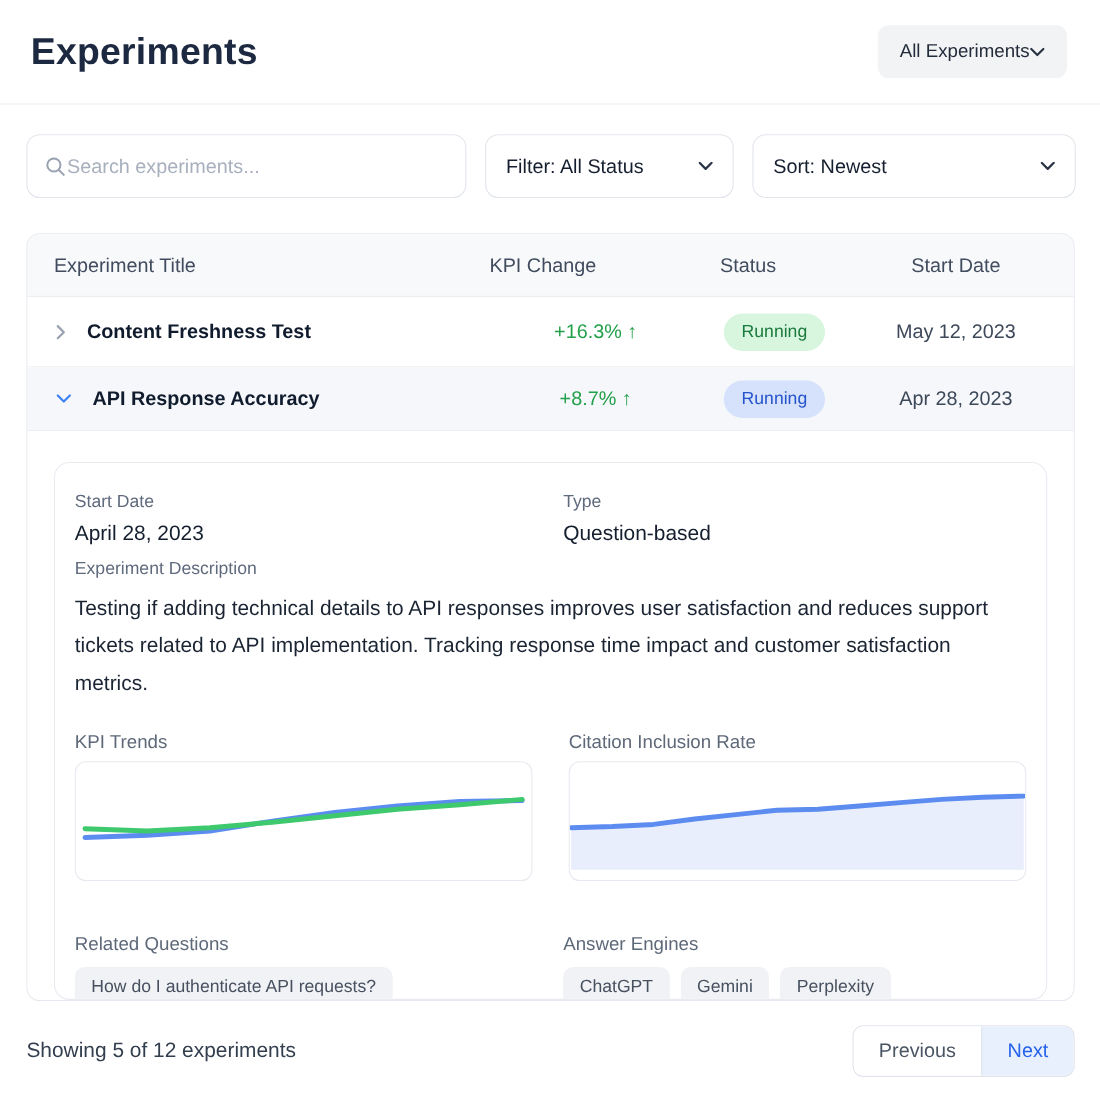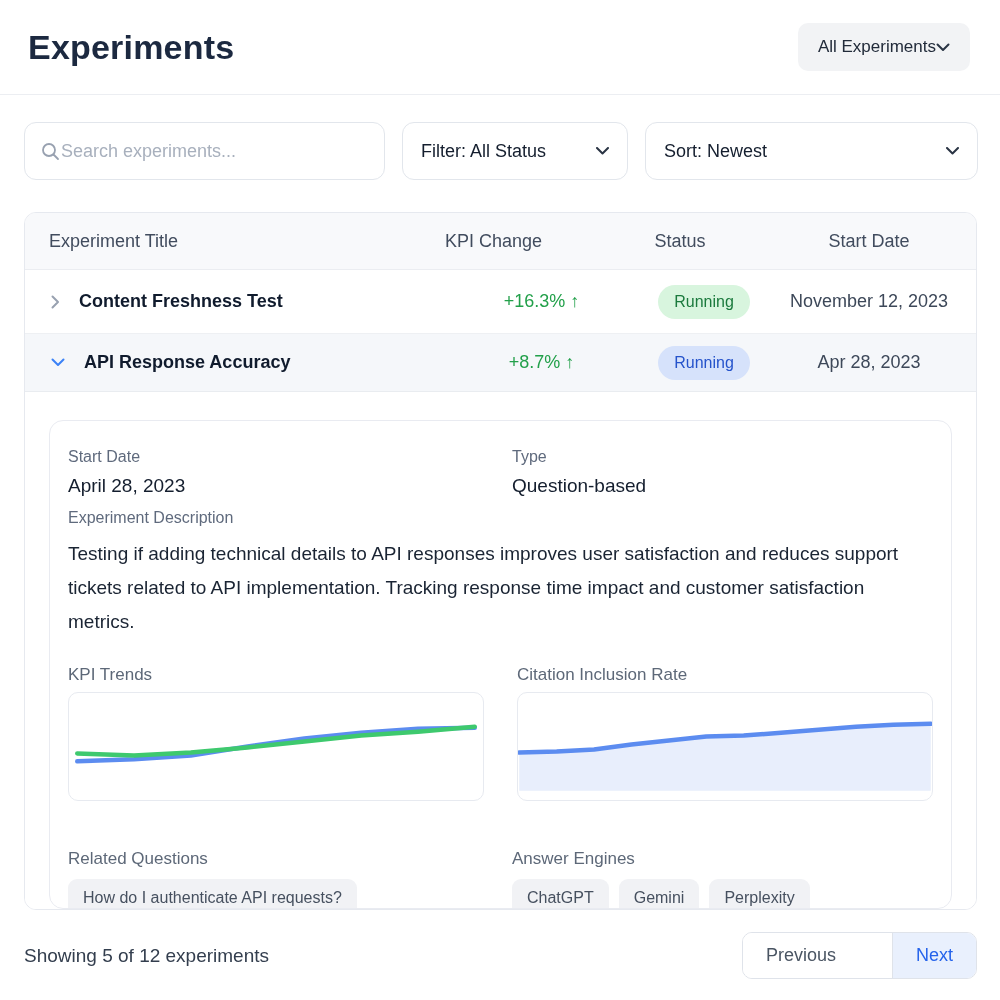--- a/index.html
+++ b/index.html
@@ -14,21 +14,21 @@
     padding:14px 20px; font-size:17px; color:#222b3a; font-family:inherit; cursor:pointer; }
 
   
   .controls { display:flex; gap:17px; margin:27px 22px 0 24px; height:58px; }
   .search-box { flex:1; display:flex; align-items:center; gap:1px; border:1px solid #e2e6ec; border-radius:12px; padding:0 16px; background:#fff; }
   .search-box input { border:none; outline:none; flex:1; font-size:18px; font-family:inherit; color:#1a2433; background:transparent; }
   .search-box input::placeholder { color:#a8b0bd; }
   .select-btn { display:flex; align-items:center; justify-content:space-between; border:1px solid #e2e6ec; border-radius:12px;
     padding:0 18px; background:#fff; font-size:18px; color:#141e2e; font-family:inherit; cursor:pointer; }
   .select-filter { width:226px; }
-  .select-sort { width:333px; }
+  .select-sort { width:294px; }
 
   
   .table-card { margin:32px 23px 0 24px; border:1px solid #e6e9ef; border-radius:12px; overflow:hidden; height:698px; background:#fff; }
   .t-grid { display:grid; grid-template-columns:1fr 165px 160px 170px; align-items:center; padding:0 22px 0 20px; }
   .t-head { height:57px; background:#f8f9fb; border-bottom:1px solid #ebedf1; color:#414c5e; font-size:18px;gap:24px; }
   .t-head .cell { text-align:center; }
   .t-head .cell.first { text-align:left; padding-left:4px; }
   .t-row { cursor:pointer; }
   .t-row.row-collapsed { height:64px; background:#fff; border-bottom:1px solid #eef0f3; }
   .t-row.row-expanded { height:58px; background:#f5f7fa; border-bottom:1px solid #e9ecf0; }
@@ -56,21 +56,21 @@
   .tag-label { font-size:17px; color:#5d6878; }
   .chips { margin-top:10px; display:flex; gap:10px; flex-wrap:nowrap; }
   .chip { display:inline-block; background:#f1f2f5; border-radius:9px; padding:10px 15px; font-size:16px; color:#46505f; white-space:nowrap; }
 
   
   .footer { margin:22px 23px 0 24px; display:flex; align-items:center; justify-content:space-between; }
   .footer-summary { font-size:19px; color:#333e4e; }
   .pager { display:flex; border:1px solid #dfe3ea; border-radius:10px; overflow:hidden; }
   .pager button { font-family:inherit; font-size:18px; padding:12px 23px; border:none; cursor:pointer; }
   .btn-prev { background:#ffffff; color:#4a5563; }
-  .btn-next { background:var(--next-btn-bg,#e9f0fd); color:var(--link-blue,#2563eb); border-left:1px solid #dfe3ea !important;margin-left:33px; }
+  .btn-next { background:var(--next-btn-bg,#e9f0fd); color:var(--link-blue,#2563eb); border-left:1px solid #dfe3ea !important; }
 
   .icon { flex:none; display:inline-flex; }
 </style>
 </head>
 <body>
 
 <div class="page">
 
   <div class="app-header">
     <div class="app-title">Experiments</div>
@@ -125,21 +125,21 @@
       <div class="title-cell">
         <span class="icon">
           <svg width="9" height="14" viewBox="0 0 9 14">
               <path d="M1.5 1.5 L7 7 L1.5 12.5" stroke="#98a1b0" stroke-width="2" fill="none" stroke-linecap="round" stroke-linejoin="round"></path>
             </svg>
         </span>
         <span>Content Freshness Test</span>
       </div>
       <div class="kpi-cell">+16.3% ↑</div>
       <div class="status-cell"><span class="badge badge--green">Running</span></div>
-      <div class="date-cell">November 12, 2023</div>
+      <div class="date-cell">May 12, 2023</div>
     </div>
 
     <div class="t-grid t-row row-expanded">
       <div class="title-cell">
         <span class="icon">
           <svg width="14" height="9" viewBox="0 0 14 9">
               <path d="M1.5 1.5 L7 7 L12.5 1.5" stroke="#3b82f6" stroke-width="2" fill="none" stroke-linecap="round" stroke-linejoin="round"></path>
             </svg>
         </span>
         <span>API Response Accuracy</span>

